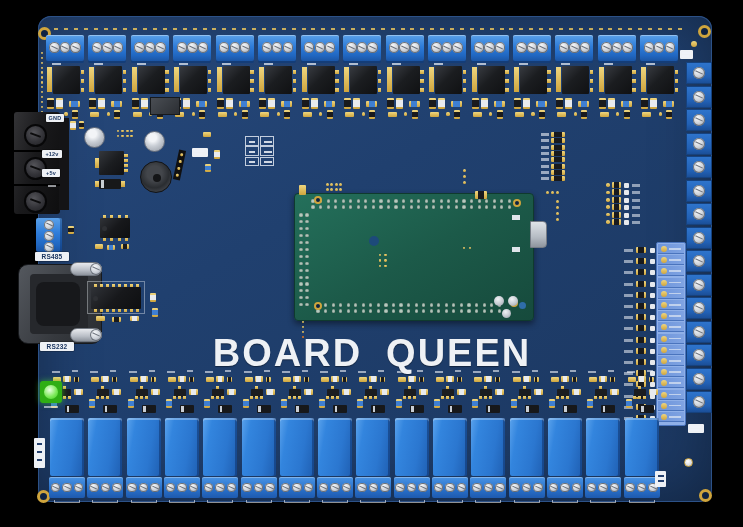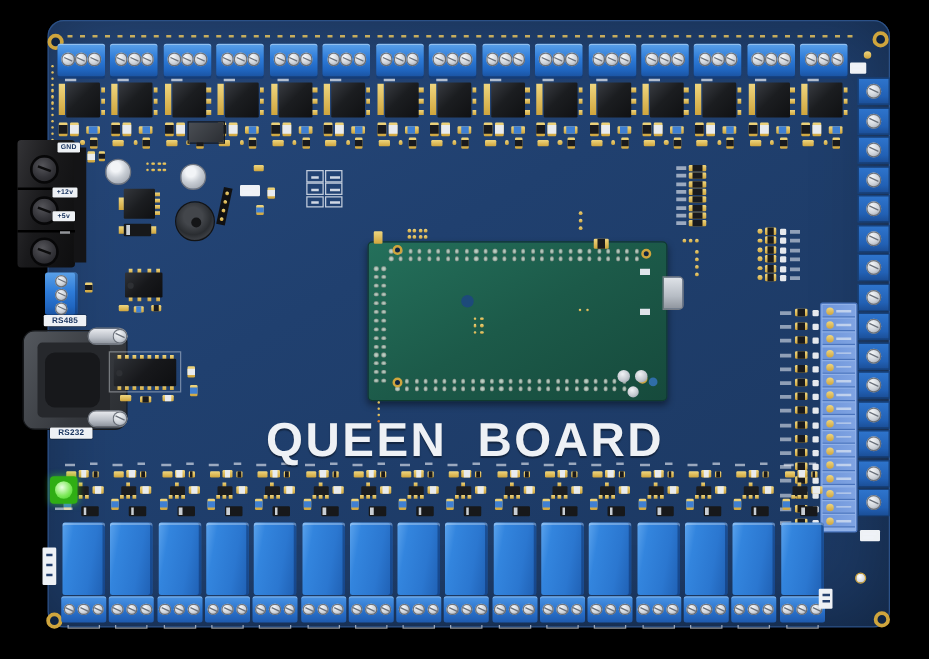--- a/index.html
+++ b/index.html
@@ -1770,16 +1770,16 @@
       </div>
     </div>
 
   <div class="tag" style="left:46px;top:114px;width:18px;height:8px;">GND</div>
   <div class="tag" style="left:42px;top:150px;width:20px;height:8px;">+12v</div>
   <div class="tag" style="left:42px;top:169px;width:18px;height:8px;">+5v</div>
   <div class="tag" style="left:35px;top:252px;width:34px;height:9px;font-size:6.5px;">RS485</div>
   <div class="tag" style="left:40px;top:342px;width:34px;height:9px;font-size:6.5px;">RS232</div>
 
   <div class="title">
+    <span>BOARD</span>
     <span>QUEEN</span>
-    <span>BOARD</span>
   </div>
 </div>
 
 </body></html>

